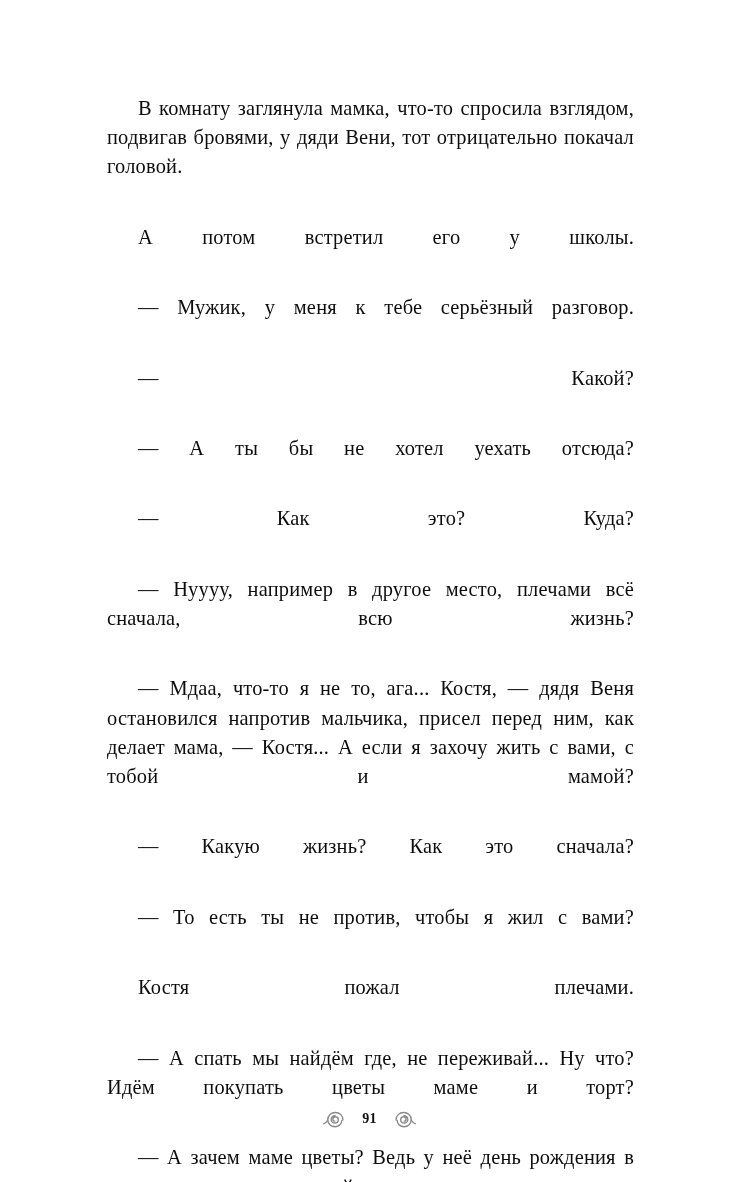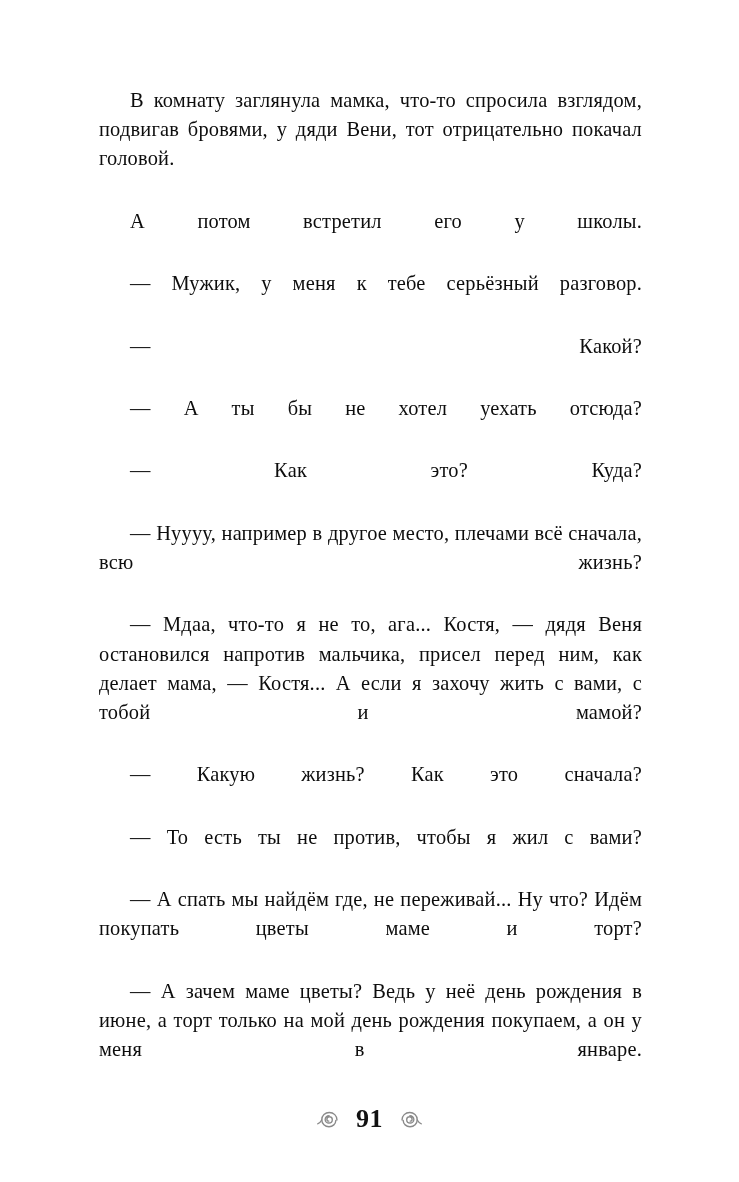--- a/index.html
+++ b/index.html
@@ -26,21 +26,21 @@
   }
 
   #text-column {
     position: absolute;
     left: 95px;
     top: 82px;
     width: 551px;
   }
 
   .para {
-    margin: 4px;
+    margin: 12px;
     padding: 0;
     text-align: justify;
     text-justify: inter-word;
     text-indent: 31px;
     font-size: 20.4px;
     line-height: 29.2px;
     letter-spacing: 0.01em;
     word-spacing: 0.01em;
     hyphens: manual;
     -webkit-hyphens: manual;
@@ -69,21 +69,21 @@
     width: 22px;
     height: 22px;
     display: block;
     flex: 0 0 auto;
   }
   .ornament svg { display: block; }
   .ornament-right { transform: scaleX(-1); }
 
   #page-number {
     font-family: "Liberation Serif", "DejaVu Serif", serif;
-    font-size: 26px;
+    font-size: 14px;
     font-weight: bold;
     color: #111111;
     letter-spacing: 0.02em;
     line-height: 1;
   }
 </style>
 </head>
 <body>
 
 <div id="page">
@@ -92,20 +92,21 @@
     <p class="para">В комнату заглянула мамка, что-то спросила взглядом, подвигав бровями, у дяди Вени, тот отрицательно покачал головой.</p>
     <p class="para">А потом встретил его у школы.</p>
     <p class="para">— Мужик, у меня к тебе серьёзный разговор.</p>
     <p class="para">— Какой?</p>
     <p class="para">— А ты бы не хотел уехать отсюда?</p>
     <p class="para">— Как это? Куда?</p>
     <p class="para">— Нуууу, например в другое место, плечами всё сначала, всю жизнь?</p>
     <p class="para">— Мдаа, что-то я не то, ага... Костя, — дядя Веня остановился напротив мальчика, присел перед ним, как делает мама, — Костя... А если я захочу жить с вами, с тобой и мамой?</p>
     <p class="para">— Какую жизнь? Как это сначала?</p>
     <p class="para">— То есть ты не против, чтобы я жил с вами?</p>
+    <p class="para">Костя пожал плечами.</p>
     <p class="para">— А спать мы найдём где, не переживай... Ну что? Идём покупать цветы маме и торт?</p>
     <p class="para">— А зачем маме цветы? Ведь у неё день рождения в июне, а торт только на мой день рождения покупаем, а он у меня в январе.</p>
 
   </div>
 
   <div id="footer">
     <span class="ornament ornament-left">
       <svg viewBox="0 0 24 24" width="22" height="22" aria-hidden="true">
         <path d="M20.5 13.5c0 3.9-3.3 6.9-7.4 6.9-4.4 0-7.9-3.3-7.9-7.6C5.2 8.2 8.9 4.9 13.4 4.9c4.8 0 8.4 3.5 8.4 8.1" fill="none" stroke="#8a8a8a" stroke-width="1.5" stroke-linecap="round"></path>
         <path d="M13.2 8.4c-2.4 0-4.3 1.8-4.3 4.1 0 2.2 1.8 3.9 4 3.9 2.1 0 3.8-1.6 3.8-3.6 0-1.8-1.4-3.2-3.2-3.2-1.5 0-2.7 1.2-2.7 2.6 0 1.2 1 2.1 2.1 2.1" fill="none" stroke="#8a8a8a" stroke-width="1.5" stroke-linecap="round"></path>

